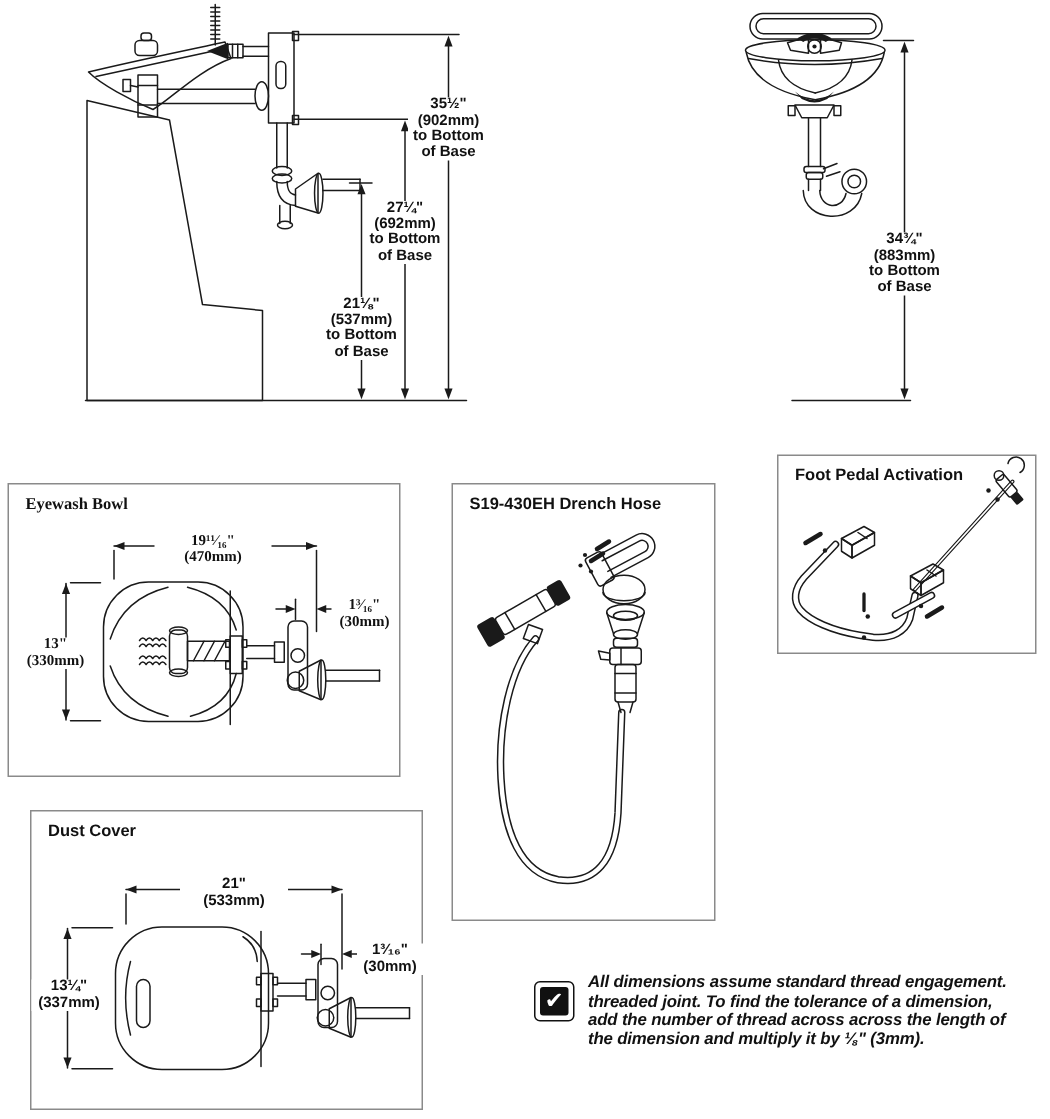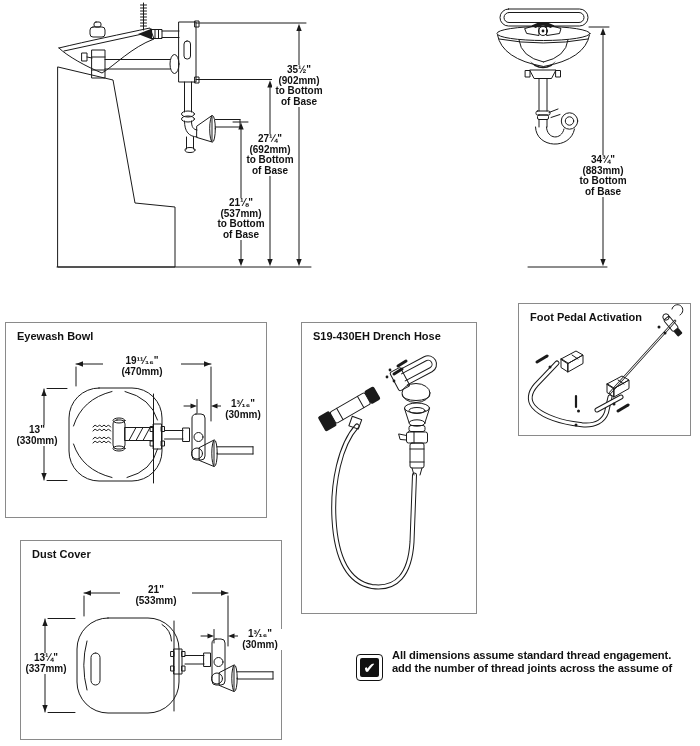--- a/index.html
+++ b/index.html
@@ -19,21 +19,21 @@
              font-weight:bold;font-size:10px;line-height:10.5px;color:#111;}
   .panel{position:absolute;border:1px solid #8a8a8a;background:#fff;}
   .panel-title{position:absolute;left:11px;top:7px;font-weight:bold;font-size:11px;color:#111;}
   .panel svg{position:absolute;left:0;top:0;}
   .note{position:absolute;}
   .cb-outer{position:absolute;left:0;top:5px;width:25px;height:25px;border:1.4px solid #111;
             border-radius:4px;display:flex;align-items:center;justify-content:center;}
   .cb-inner{width:19px;height:19px;background:#111;border-radius:2px;display:flex;
             align-items:center;justify-content:center;}
   .cb-inner span{color:#fff;font-size:15px;font-weight:bold;line-height:1;}
-  .note-text{margin-left:36px;font-weight:bold;font-size:11.2px;
+  .note-text{margin-left:36px;font-weight:bold;font-style:italic;font-size:11.2px;
              line-height:12.6px;color:#111;letter-spacing:-0.1px;}
 </style>
 </head>
 <body>
 
 <div class="abs" style="left:0;top:0;width:700px;height:746px;">
 
   <svg class="abs" style="left:0;top:0" width="700" height="300" viewBox="0 0 700 300">
     <g>
       <path d="M58,67 L113,80 L135,203 L175,207 L175,267 L58,267 Z"></path>
@@ -148,21 +148,21 @@
     <div>to Bottom</div>
     <div>of Base</div>
   </div>
   <div class="dim-label" style="left:576px;top:155px;width:54px;">
     <div>34¾"</div>
     <div>(883mm)</div>
     <div>to Bottom</div>
     <div>of Base</div>
   </div>
 
-  <div class="panel" style="left:5px;top:322px;width:260px;height:194px;">
+  <div class="panel" style="left:5px;top:322px;width:260px;height:194px;font-family:Liberation Serif, serif;">
     <svg width="260" height="194" viewBox="0 0 260 194">
       <g>
         <rect x="63" y="65" width="93" height="93" rx="30"></rect>
         <path d="M106,68.5 Q76,76 67.5,103"></path>
         <path d="M67.5,121 Q76,147 106,154.5"></path>
         <path d="M119,68.5 Q145,75 151.5,97"></path>
         <path d="M151.5,126 Q146,148 121,154.5"></path>
         <line x1="147.5" y1="71" x2="147.5" y2="160"></line>
         <path d="M87,104 q2.2,-3.5 4.4,0 q2.2,-3.5 4.4,0 q2.2,-3.5 4.4,0 q2.2,-3.5 4.4,0"></path>
         <path d="M87,108 q2.2,-3.5 4.4,0 q2.2,-3.5 4.4,0 q2.2,-3.5 4.4,0 q2.2,-3.5 4.4,0"></path>
@@ -369,17 +369,19 @@
   </div>
 
   <div class="note" style="left:356px;top:649px;width:344px;height:80px;">
     <div class="cb-outer">
       <div class="cb-inner">
         <span>✔</span>
       </div>
     </div>
     <div class="note-text">
       <div>All dimensions assume standard thread engagement.</div>
-      <div>add the number of thread joints across the assume of</div>
+      <div>threaded joint. To find the tolerance of a dimension,</div>
+      <div>add the number of thread across across the length of</div>
+      <div>the dimension and multiply it by ⅛" (3mm).</div>
     </div>
   </div>
 
 </div>
 
 </body></html>

